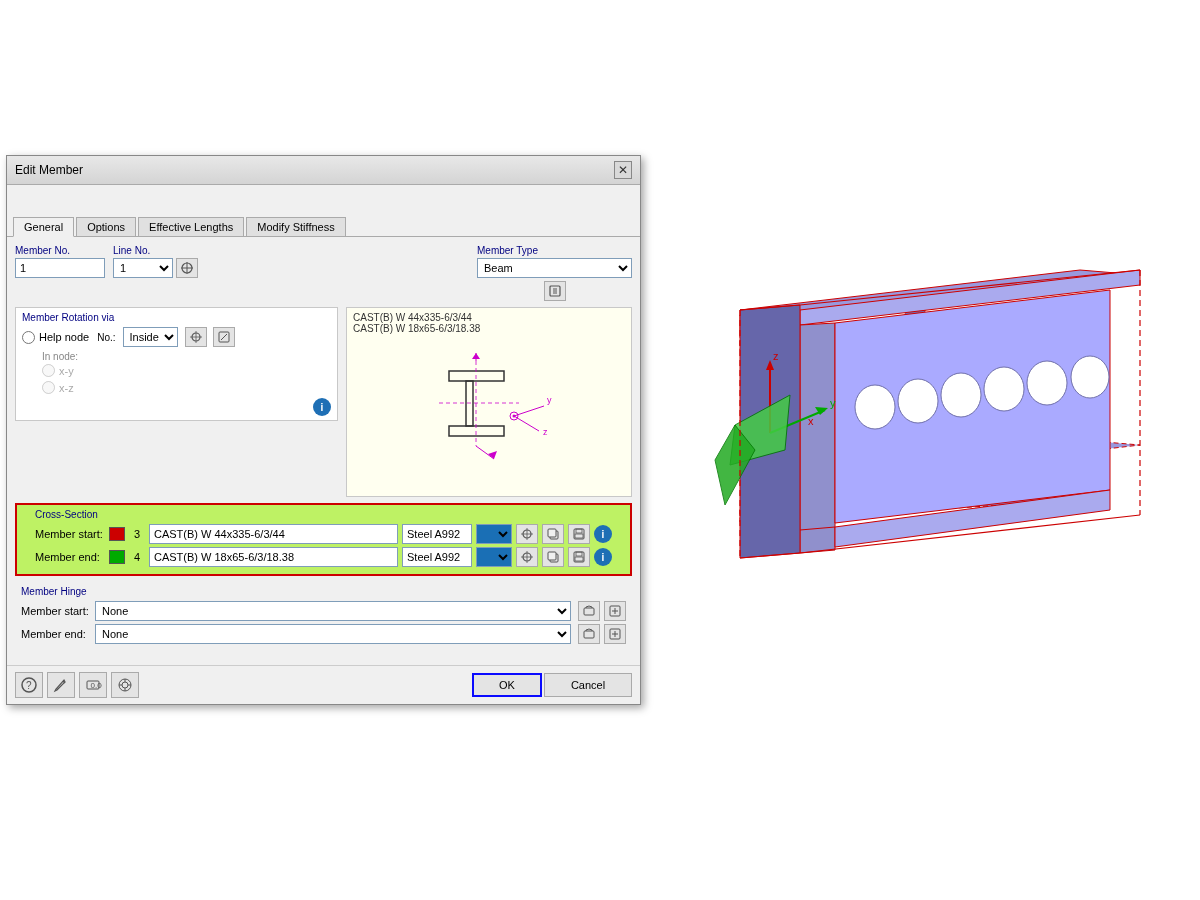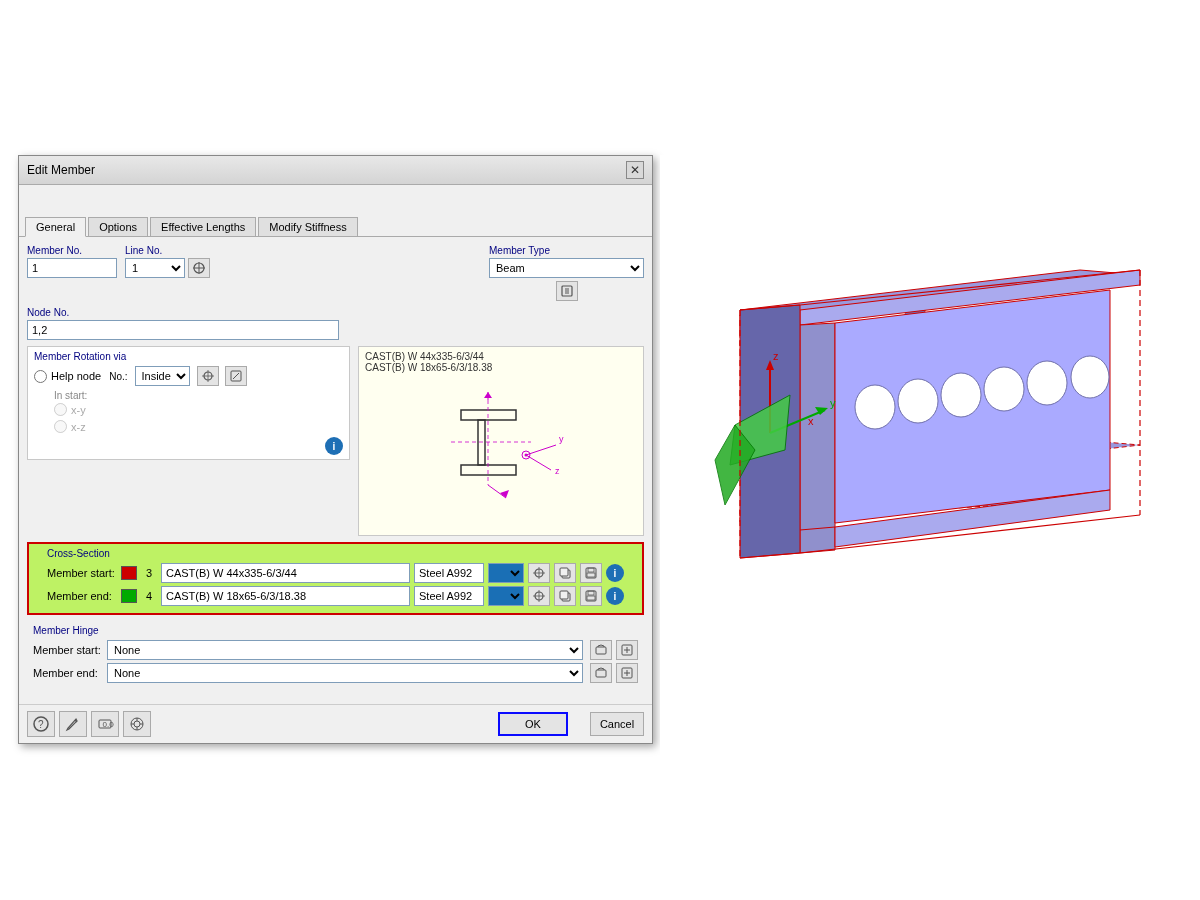--- a/index.html
+++ b/index.html
@@ -10,21 +10,21 @@
       color: #000;
       width: 1200px;
       height: 900px;
       overflow: hidden;
       position: relative;
     }
 
     
     .dialog {
       position: absolute;
-      left: 18px;
+      left: 6px;
       top: 155px;
       width: 635px;
       background: #f0f0f0;
       border: 1px solid #888;
       box-shadow: 3px 3px 8px rgba(0,0,0,0.35);
     }
     .dialog-titlebar {
       background: linear-gradient(to bottom, #e8e8e8, #d4d4d4);
       border-bottom: 1px solid #aaa;
       padding: 5px 8px;
@@ -301,21 +301,21 @@
       padding: 6px 8px;
       border-top: 1px solid #ccc;
       background: #f0f0f0;
     }
     .footer-left {
       display: flex;
       gap: 4px;
     }
     .footer-right {
       display: flex;
-      gap: 22px;
+      gap: 2px;
     }
     .icon-btn {
       width: 28px;
       height: 26px;
       background: #e4e4e4;
       border: 1px solid #aaa;
       cursor: pointer;
       display: flex;
       align-items: center;
       justify-content: center;
@@ -329,21 +329,21 @@
       cursor: pointer;
       font-size: 11px;
       display: flex;
       align-items: center;
       justify-content: center;
     }
     .ok-btn.primary {
       border: 2px solid #0a0aff;
     }
     .cancel-btn {
-      width: 54px;
+      width: 88px;
       height: 24px;
       background: #e4e4e4;
       border: 1px solid #aaa;
       cursor: pointer;
       font-size: 11px;
       display: flex;
       align-items: center;
       justify-content: center;
     }
 
@@ -436,24 +436,20 @@
               <rect x="2" y="2" width="10" height="10" rx="1" fill="none" stroke="#555" stroke-width="1.2"></rect>
               <line x1="5" y1="5" x2="9" y2="5" stroke="#555" stroke-width="1"></line>
               <line x1="5" y1="7" x2="9" y2="7" stroke="#555" stroke-width="1"></line>
               <line x1="5" y1="9" x2="9" y2="9" stroke="#555" stroke-width="1"></line>
             </svg>
           </div>
         </div>
       </div>
     </div>
 
-    <div class="field-group" style="margin-bottom:6px;">
-      <label class="field-label">Node No.</label>
-      <input type="text" style="width: 312px;" value="1,2">
-    </div>
 
     <div class="main-content-row">
 
       <div class="left-panel">
         <div class="rotation-box">
           <div class="rotation-header">Member Rotation via</div>
 
 
           <div class="radio-row">
             <input type="radio" name="rotation" id="rot-helpnode" style="">
@@ -471,21 +467,21 @@
             </div>
             <div class="small-btn" style="margin-left:2px;">
               <svg width="12" height="12" viewBox="0 0 12 12">
                 <rect x="1" y="1" width="10" height="10" rx="1" fill="none" stroke="#555" stroke-width="1"></rect>
                 <line x1="3" y1="9" x2="9" y2="3" stroke="#555" stroke-width="1"></line>
               </svg>
             </div>
           </div>
 
           <div class="in-plane-group">
-            <div class="in-plane-label">In start:</div>
+            <div class="in-plane-label">In node:</div>
             <div class="radio-row disabled">
               <input type="radio" name="inplane" id="xy" disabled="" style="">
               <label for="xy" style="color:#aaa;">x-y</label>
             </div>
             <div class="radio-row disabled">
               <input type="radio" name="inplane" id="xz" disabled="" style="">
               <label for="xz" style="color:#aaa;">x-z</label>
             </div>
           </div>
 

